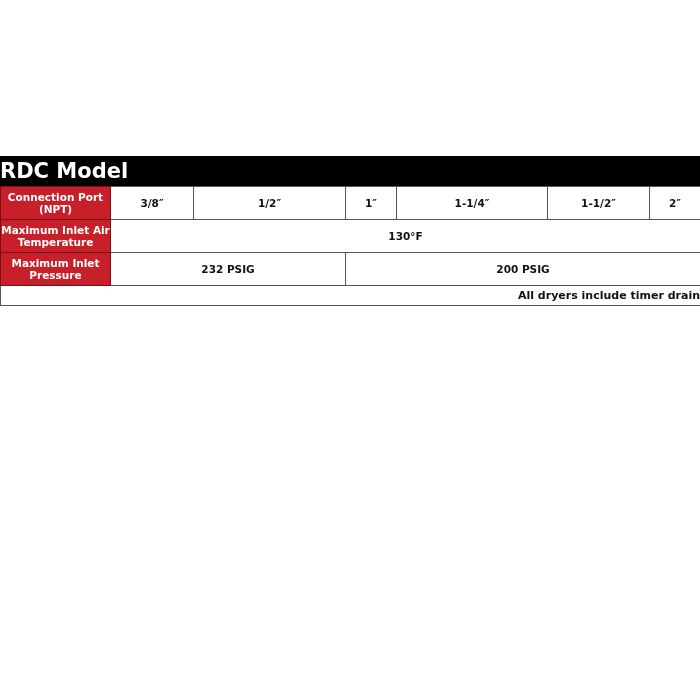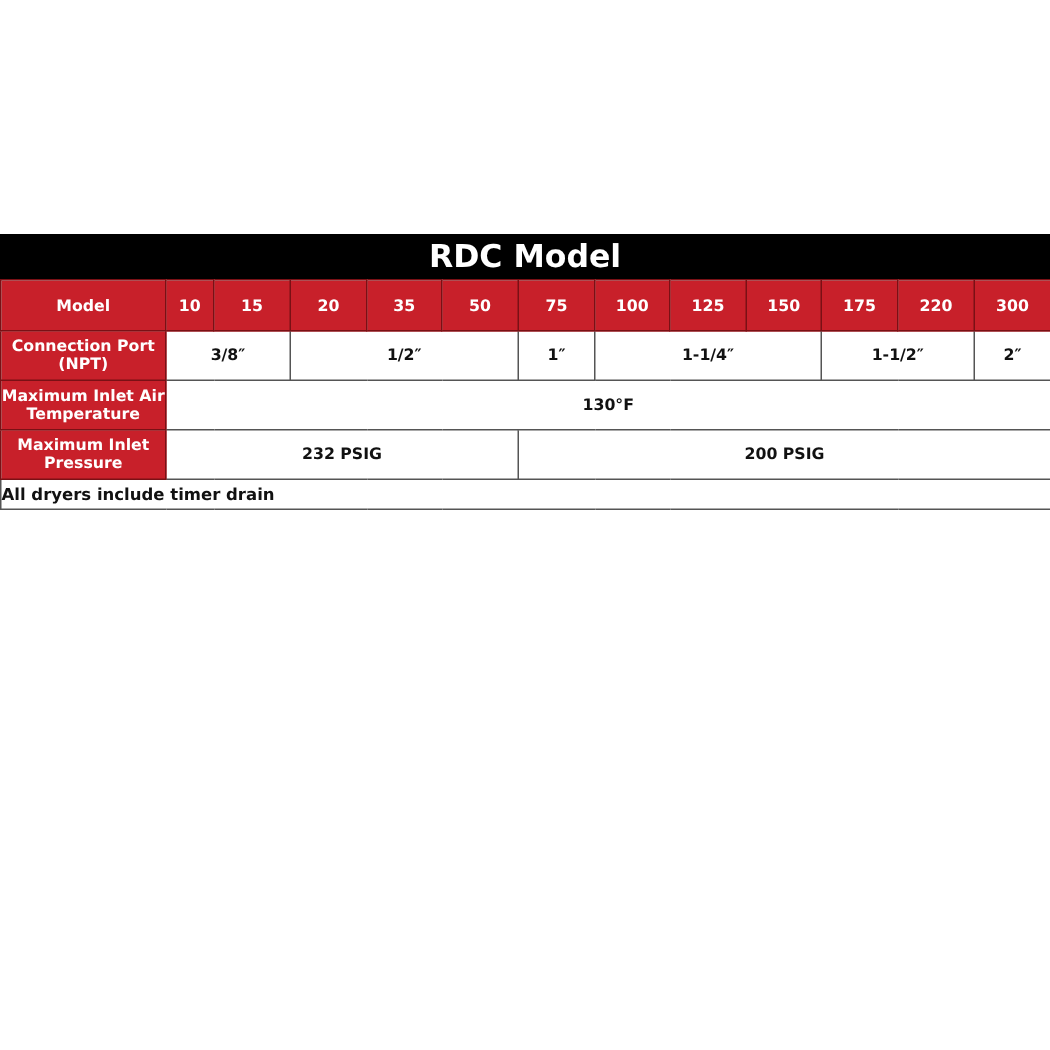--- a/index.html
+++ b/index.html
@@ -1,26 +1,26 @@
 <!DOCTYPE html>
 <html><head>
 <meta charset="utf-8">
 <style>
   html, body { margin:0; padding:0; background:#ffffff; }
   body { width:700px; height:700px; position:relative; overflow:hidden;
          font-family:"DejaVu Sans", "Liberation Sans", sans-serif; }
   .wrap { position:absolute; left:0; top:156px; width:700px; }
   .title { height:30px; background:#000; color:#fff; font-weight:bold; font-size:21px;
-           text-align:center; line-height:31px; }
+           line-height:31px; }
   table { border-collapse:collapse; width:700px; table-layout:fixed; }
   td { border:1px solid #555; text-align:center; vertical-align:middle; font-weight:bold;
        font-size:10.5px; line-height:12px; color:#111; padding:0; height:33px; box-sizing:border-box; }
   td.lbl { background:#c8202a; color:#fff; font-size:10.5px; border-color:#7a1015; }
   tr.head td { background:#c8202a; color:#fff; border-color:#7a1015; height:34px; }
-  tr.foot td { height:20px; font-size:11px; text-align:left; }
+  tr.foot td { height:20px; font-size:11px; text-align:right; }
 </style>
 </head>
 <body>
 
 <div class="wrap">
   <div class="title">RDC Model</div>
   <table>
     <colgroup>
       <col style="width:110px">
         <col style="width:32px">
@@ -30,35 +30,20 @@
         <col style="width:51px">
         <col style="width:51px">
         <col style="width:50px">
       <col style="width:51px">
         <col style="width:50px">
         <col style="width:51px">
         <col style="width:51px">
       <col style="width:51px">
     </colgroup>
     <tbody>
-        <tr class="head">
-      <td>Model</td>
-      <td>10</td>
-      <td>15</td>
-      <td>20</td>
-      <td>35</td>
-      <td>50</td>
-      <td>75</td>
-      <td>100</td>
-      <td>125</td>
-      <td>150</td>
-      <td>175</td>
-      <td>220</td>
-      <td>300</td>
-    </tr>
     <tr>
       <td class="lbl">Connection Port (NPT)</td>
       <td colspan="2">3/8″</td>
       <td colspan="3">1/2″</td>
       <td colspan="1">1″</td>
       <td colspan="3">1-1/4″</td>
       <td colspan="2">1-1/2″</td>
       <td colspan="1">2″</td>
     </tr>
     <tr>

